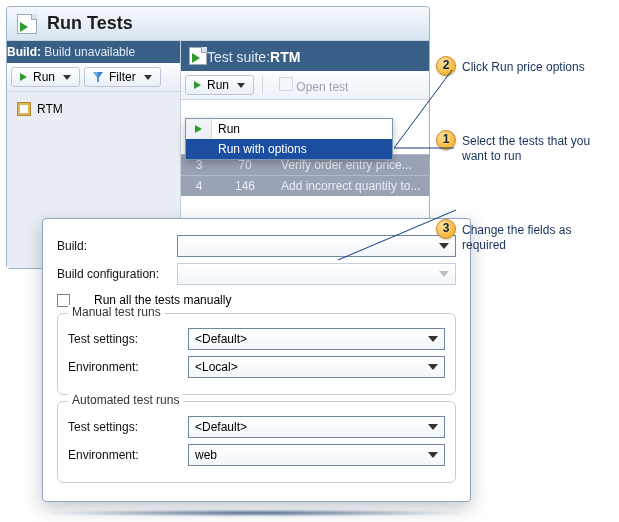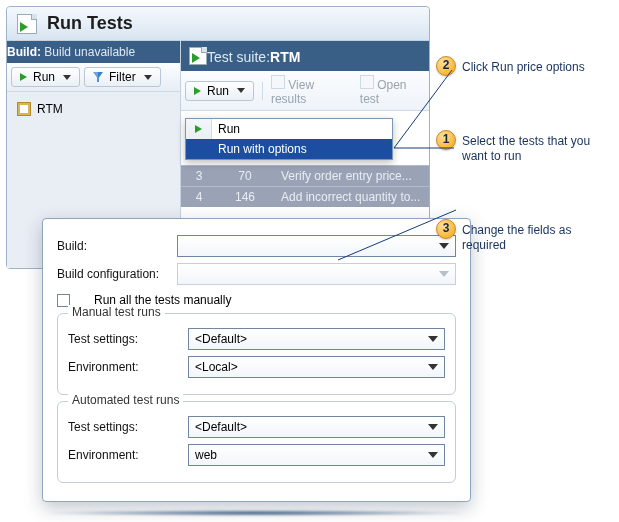--- a/index.html
+++ b/index.html
@@ -124,24 +124,20 @@
           <span class="suite-label">Test suite:</span>
           <span class="suite-name">RTM</span>
         </div>
         <div class="pane-tools">
           <span class="tbtn">
             <span class="play-ico"></span>
             <span>Run</span>
             <span class="dd"></span>
           </span>
           <span class="sep"></span>
-          <span class="ghost">
-            <span class="mini-ico"></span>
-            <span>View results</span>
-          </span>
           <span class="ghost" style="margin-left:8px">
             <span class="mini-ico"></span>
             <span>Open test</span>
           </span>
         </div>
 
         <div class="grid">
           <div class="grid-row">
             <span>3</span>
             <span>70</span>

